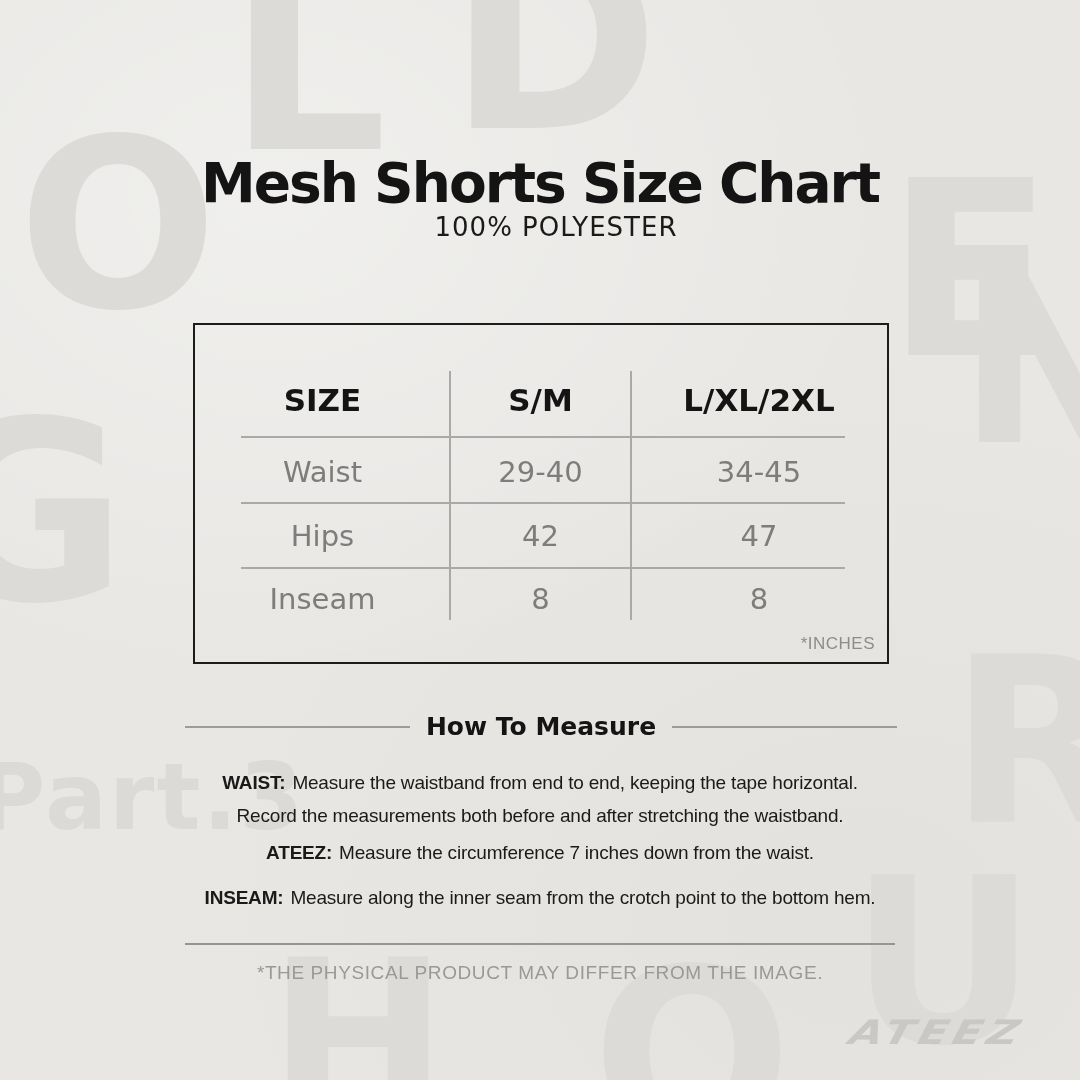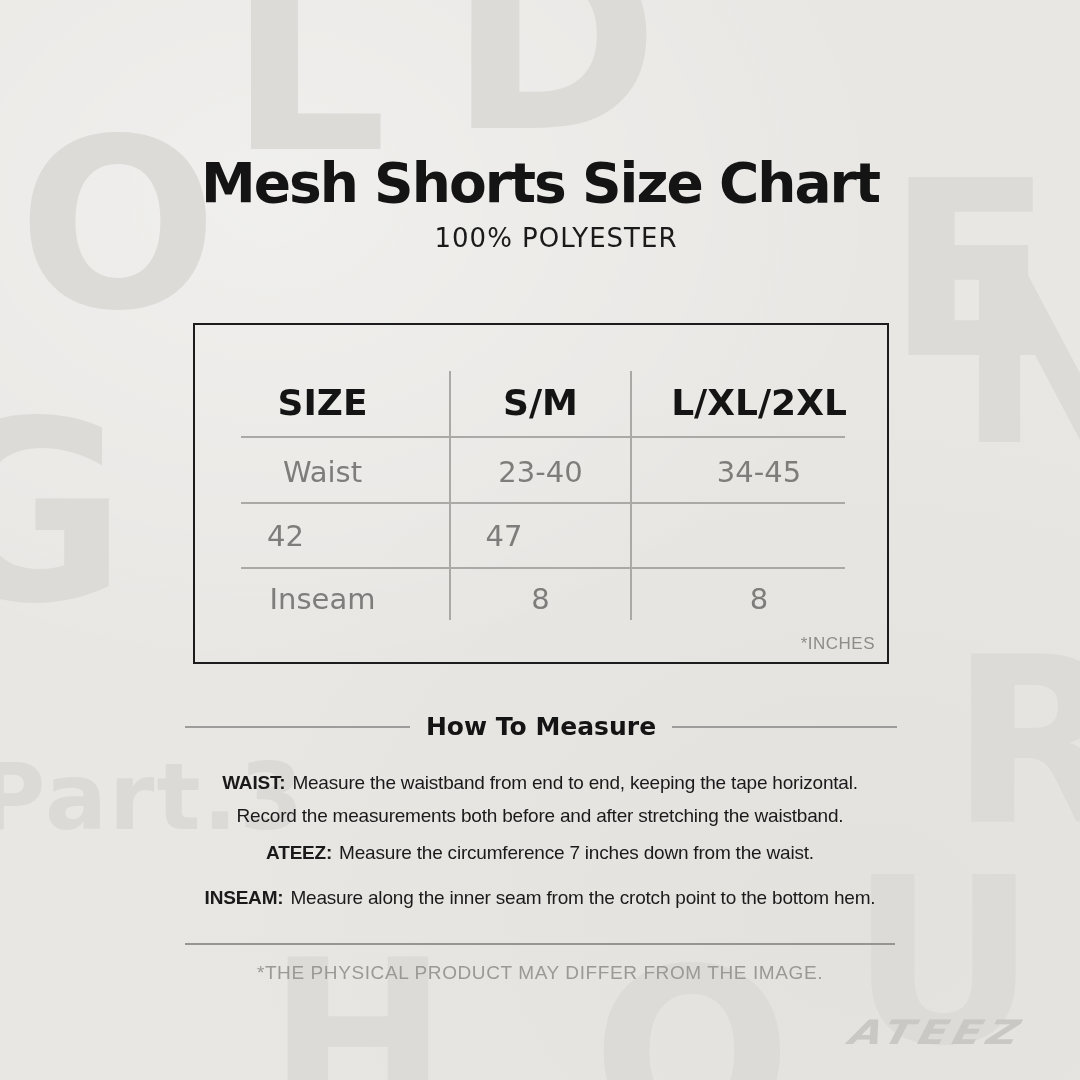--- a/index.html
+++ b/index.html
@@ -30,38 +30,38 @@
   .wm-o2 { left:592px; top:938px;  font-size:235px; }
   .wm-u  { left:850px; top:848px;  font-size:230px; }
   .wm-part { left:-22px; top:752px; font-size:92px; letter-spacing:2px; color:#dbdad7; }
 
   
   .title {
     position:absolute; top:156px; left:0; width:100%; text-align:center;
     font-size:55px; font-weight:bold; letter-spacing:-2px; color:#141414; line-height:1;
   }
   .subtitle {
-    position:absolute; top:225px; left:0; width:100%; text-align:center;
+    position:absolute; top:214px; left:0; width:100%; text-align:center;
     font-size:26px; font-weight:normal; letter-spacing:1px; color:#1a1a1a; line-height:1;padding-left:32px;
   }
 
   
   .size-table {
     position:absolute; left:193px; top:323px; width:696px; height:341px;
     border:2px solid #1c1c1c;
   }
   .vline { position:absolute; top:46px; width:2px; height:249px; background:#aaa9a6; }
   .vline.v1 { left:254px; } .vline.v2 { left:435px; }
   .hline { position:absolute; left:46px; width:604px; height:2px; background:#aaa9a6; }
   .hline.h1 { top:111px; } .hline.h2 { top:177px; } .hline.h3 { top:242px; }
 
   .trow { position:absolute; left:0; width:100%; display:flex; line-height:1; }
   .cell { text-align:center; }
   .c1 { width:255px; } .c2 { width:181px; } .c3 { width:256px; }
-  .trow.head { top:60px; font-size:36px; font-weight:bold; color:#141414; }
+  .trow.head { top:60px; font-size:31px; font-weight:bold; color:#141414; }
   .trow.r1 { top:133px;justify-content:center; } .trow.r2 { top:197px; } .trow.r3 { top:260px; }
   .trow.data { font-size:29px; color:#7e7d7b; }
   .inches-note {
     position:absolute; right:12px; bottom:8px;
     font-size:17px; letter-spacing:0.5px; color:#8d8c8a;
     font-family:"Liberation Sans",sans-serif;
   }
 
   
   .htm-head {
@@ -123,25 +123,26 @@
     <div class="hline h3"></div>
 
     <div class="trow head">
       <div class="cell c1">SIZE</div>
       <div class="cell c2">S/M</div>
       <div class="cell c3">L/XL/2XL</div>
     </div>
 
     <div class="trow data r1">
       <div class="cell c1">Waist</div>
-      <div class="cell c2">23-40</div>
+      <div class="cell c2">29-40</div>
       <div class="cell c3">34-45</div>
     </div>
 
     <div class="trow data r2">
+      <div class="cell c1">Hips</div>
       <div class="cell c2">42</div>
       <div class="cell c3">47</div>
     </div>
 
     <div class="trow data r3">
       <div class="cell c1">Inseam</div>
       <div class="cell c2">8</div>
       <div class="cell c3">8</div>
     </div>
 

